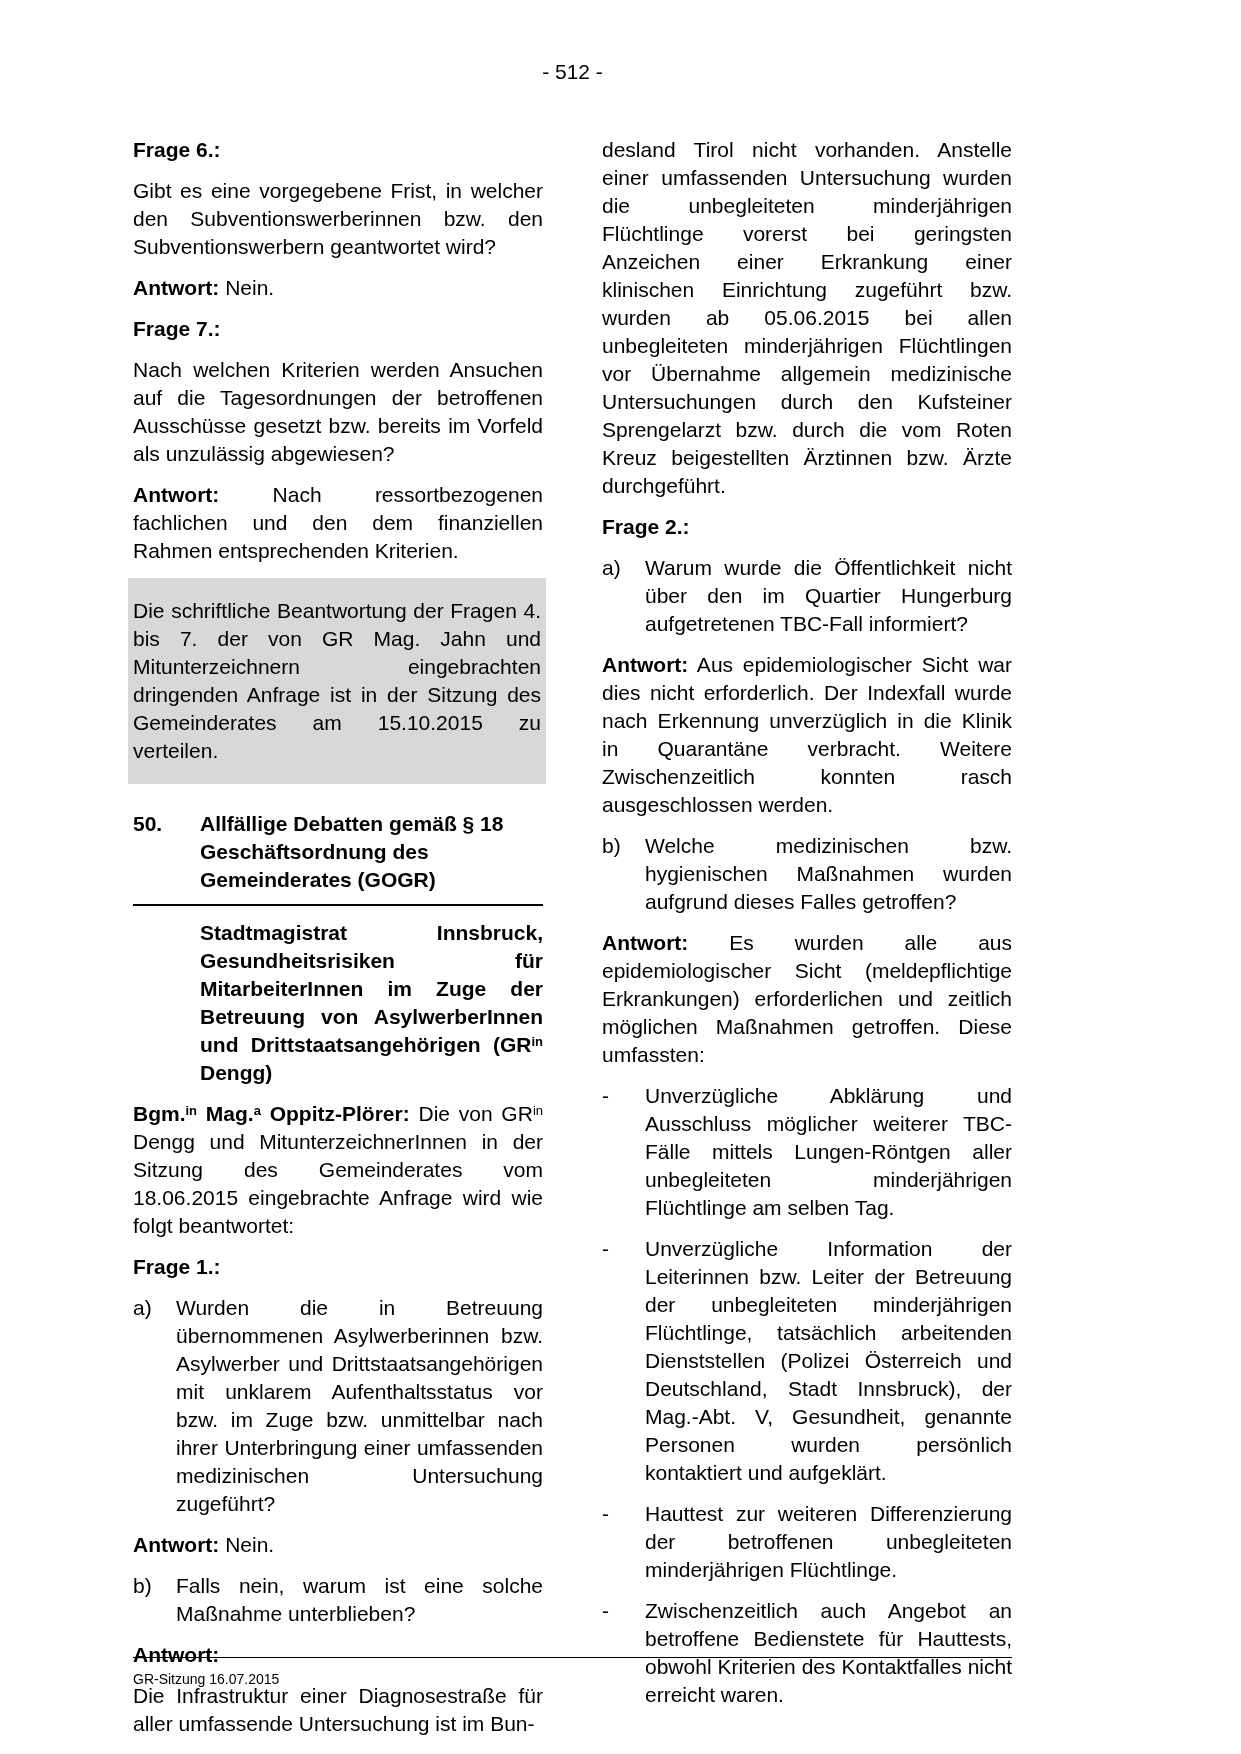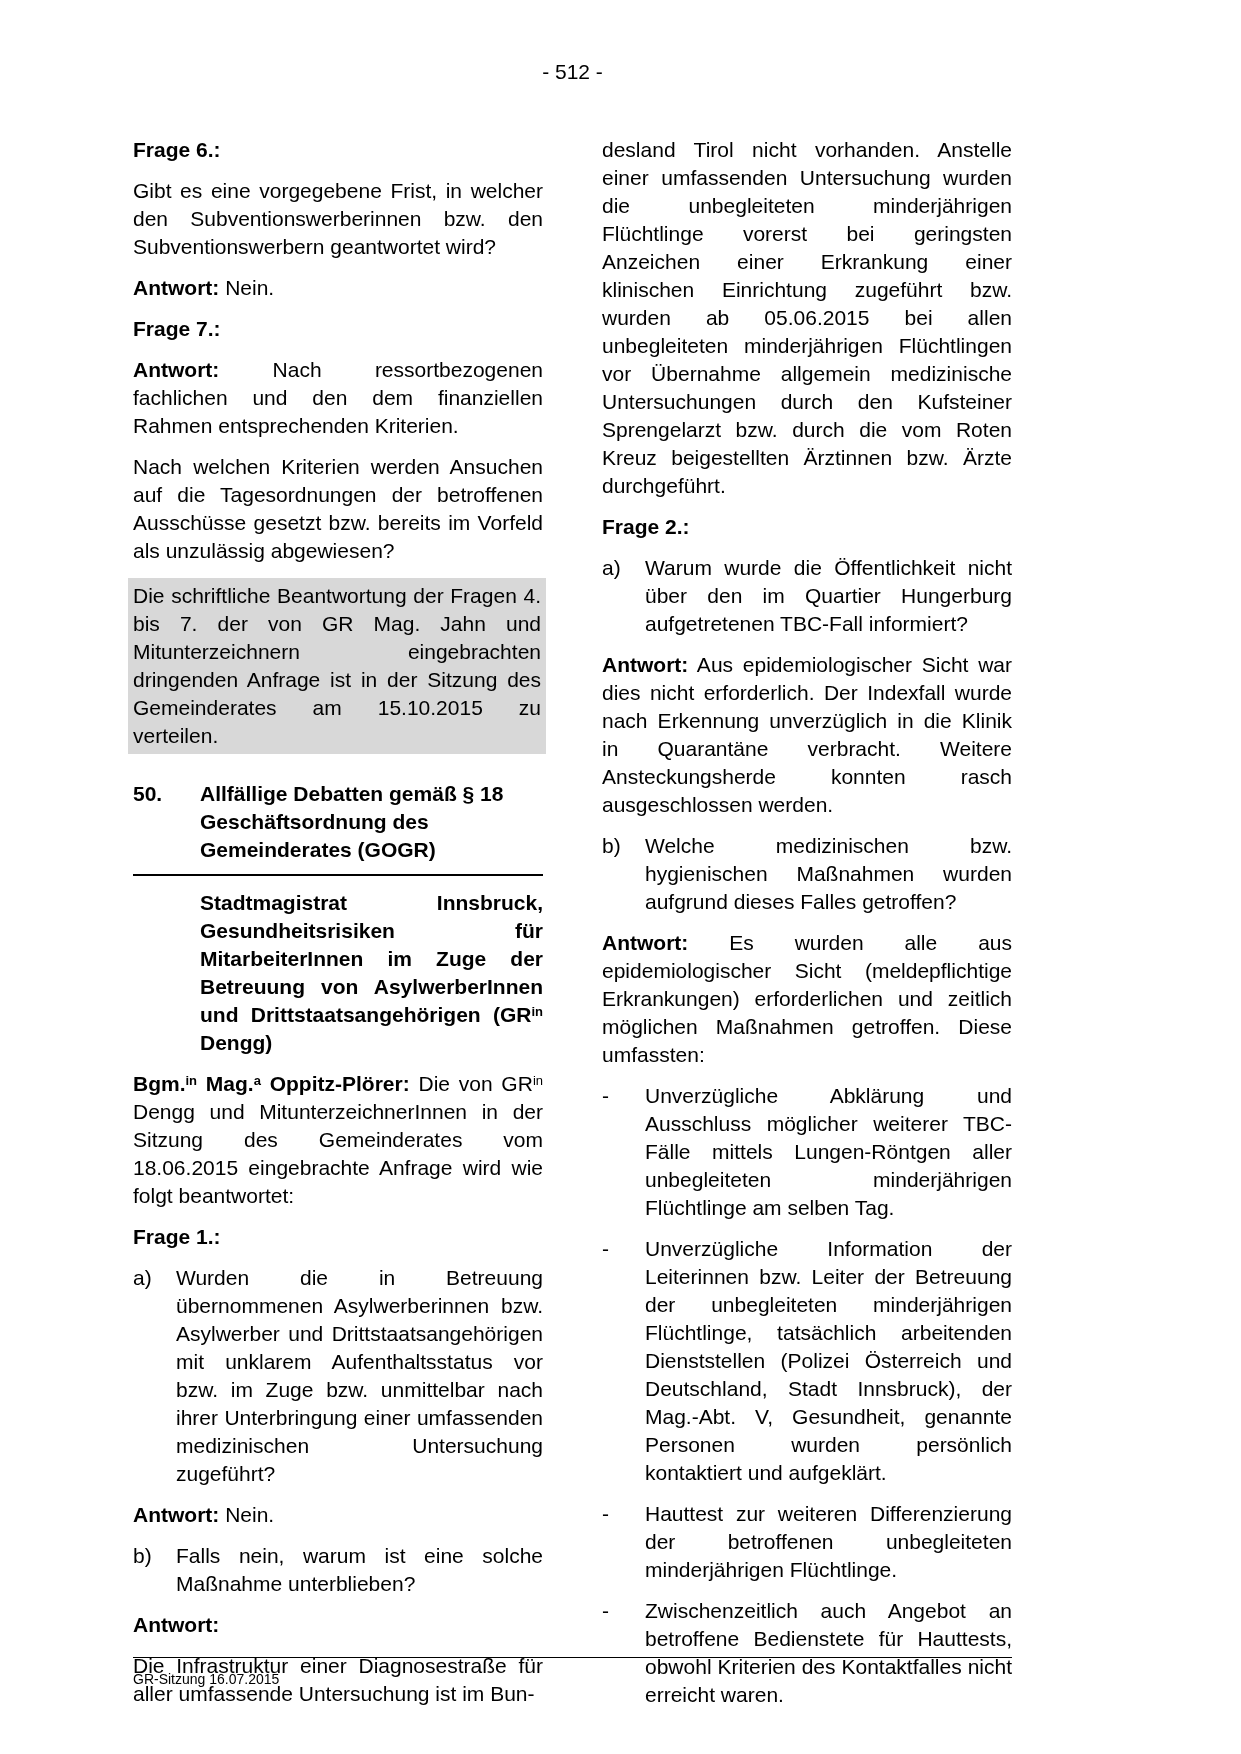--- a/index.html
+++ b/index.html
@@ -30,21 +30,21 @@
     column-gap: 59px;
   }
   .column { width: 410px; }
   .block {
     font-size: 21px;
     line-height: 28px;
     margin: 0 0 13px 0;
   }
   .para { text-align: justify; }
   .heading { font-weight: bold; text-align: left; }
-  .highlight { padding: 4px 5px; margin-left: -5px; margin-right: -3px; }
+  .highlight { padding: 19px 5px; margin-left: -5px; margin-right: -3px; }
   .section { display: flex; font-weight: bold; text-align: left; }
   .section .marker { flex: 0 0 67px; }
   .section .body { flex: 1 1 auto; }
   .section.ruled {
     margin-top: 26px;
     padding-bottom: 10px;
     border-bottom: 2px solid #000;
   }
   .titlepara {
     margin-left: 67px;
@@ -81,22 +81,22 @@
 <body>
 
 <div class="page-number">- 512 -</div>
 
 <div class="content">
   <div class="column">
       <div class="block heading"><span class="run b">Frage 6.:</span></div>
       <div class="block para"><span class="run">Gibt es eine vorgegebene Frist, in welcher den Subventionswerberinnen bzw. den Subventionswerbern geantwortet wird?</span></div>
       <div class="block para"><span class="run b">Antwort:</span><span class="run"> Nein.</span></div>
       <div class="block heading"><span class="run b">Frage 7.:</span></div>
+      <div class="block para"><span class="run">Nach welchen Kriterien werden Ansuchen auf die Tagesordnungen der betroffenen Ausschüsse gesetzt bzw. bereits im Vorfeld als unzulässig abgewiesen?</span></div>
       <div class="block para"><span class="run b">Antwort:</span><span class="run"> Nach ressortbezogenen fachlichen und den dem finanziellen Rahmen entsprechenden Kriterien.</span></div>
-      <div class="block para"><span class="run">Nach welchen Kriterien werden Ansuchen auf die Tagesordnungen der betroffenen Ausschüsse gesetzt bzw. bereits im Vorfeld als unzulässig abgewiesen?</span></div>
       <div class="block para highlight" style="background: rgb(216, 216, 216);"><span class="run">Die schriftliche Beantwortung der Fragen 4. bis 7. der von GR Mag. Jahn und Mitunterzeichnern eingebrachten dringenden Anfrage ist in der Sitzung des Gemeinderates am 15.10.2015 zu verteilen.</span></div>
       <div class="block section ruled">
         <span class="marker">50.</span>
         <span class="body"><span class="run b">Allfällige Debatten gemäß § 18 Geschäftsordnung des Gemeinderates (GOGR)</span></span>
       </div>
       <div class="block titlepara"><span class="run b">Stadtmagistrat Innsbruck, Gesundheitsrisiken für MitarbeiterInnen im Zuge der Betreuung von AsylwerberInnen und Drittstaatsangehörigen (GR</span><sup class="run b">in</sup><span class="run b"> Dengg)</span></div>
       <div class="block para"><span class="run b">Bgm.</span><sup class="run b">in</sup><span class="run b"> Mag.</span><sup class="run b">a</sup><span class="run b"> Oppitz-Plörer:</span><span class="run"> Die von GR</span><sup class="run">in</sup><span class="run"> Dengg und MitunterzeichnerInnen in der Sitzung des Gemeinderates vom 18.06.2015 eingebrachte Anfrage wird wie folgt beantwortet:</span></div>
       <div class="block heading"><span class="run b">Frage 1.:</span></div>
       <div class="block item">
         <span class="marker">a)</span>
@@ -110,21 +110,21 @@
       <div class="block heading"><span class="run b">Antwort:</span></div>
       <div class="block para"><span class="run">Die Infrastruktur einer Diagnosestraße für aller umfassende Untersuchung ist im Bun-</span></div>
     </div>
   <div class="column">
       <div class="block para"><span class="run">desland Tirol nicht vorhanden. Anstelle einer umfassenden Untersuchung wurden die unbegleiteten minderjährigen Flüchtlinge vorerst bei geringsten Anzeichen einer Erkrankung einer klinischen Einrichtung zugeführt bzw. wurden ab 05.06.2015 bei allen unbegleiteten minderjährigen Flüchtlingen vor Übernahme allgemein medizinische Untersuchungen durch den Kufsteiner Sprengelarzt bzw. durch die vom Roten Kreuz beigestellten Ärztinnen bzw. Ärzte durchgeführt.</span></div>
       <div class="block heading"><span class="run b">Frage 2.:</span></div>
       <div class="block item">
         <span class="marker">a)</span>
         <span class="body"><span class="run">Warum wurde die Öffentlichkeit nicht über den im Quartier Hungerburg aufgetretenen TBC-Fall informiert?</span></span>
       </div>
-      <div class="block para"><span class="run b">Antwort:</span><span class="run"> Aus epidemiologischer Sicht war dies nicht erforderlich. Der Indexfall wurde nach Erkennung unverzüglich in die Klinik in Quarantäne verbracht. Weitere Ansteckungsherde konnten rasch ausgeschlossen werden.</span></div>
+      <div class="block para"><span class="run b">Antwort:</span><span class="run"> Aus epidemiologischer Sicht war dies nicht erforderlich. Der Indexfall wurde nach Erkennung unverzüglich in die Klinik in Quarantäne verbracht. Weitere Zwischenzeitlich konnten rasch ausgeschlossen werden.</span></div>
       <div class="block item">
         <span class="marker">b)</span>
         <span class="body"><span class="run">Welche medizinischen bzw. hygienischen Maßnahmen wurden aufgrund dieses Falles getroffen?</span></span>
       </div>
       <div class="block para"><span class="run b">Antwort:</span><span class="run"> Es wurden alle aus epidemiologischer Sicht (meldepflichtige Erkrankungen) erforderlichen und zeitlich möglichen Maßnahmen getroffen. Diese umfassten:</span></div>
       <div class="block item">
         <span class="marker">-</span>
         <span class="body"><span class="run">Unverzügliche Abklärung und Ausschluss möglicher weiterer TBC-Fälle mittels Lungen-Röntgen aller unbegleiteten minderjährigen Flüchtlinge am selben Tag.</span></span>
       </div>
       <div class="block item">

